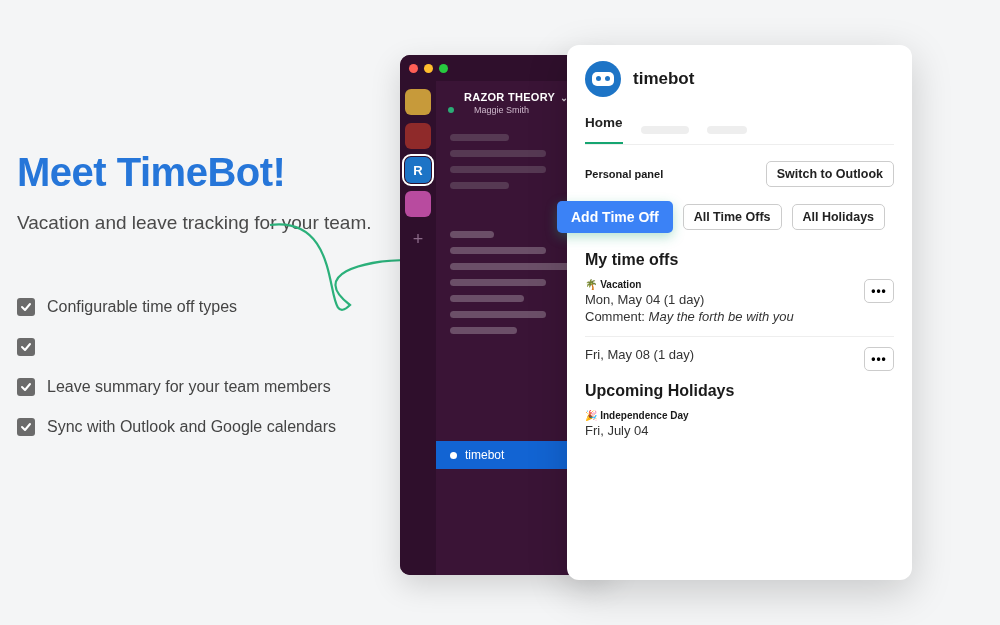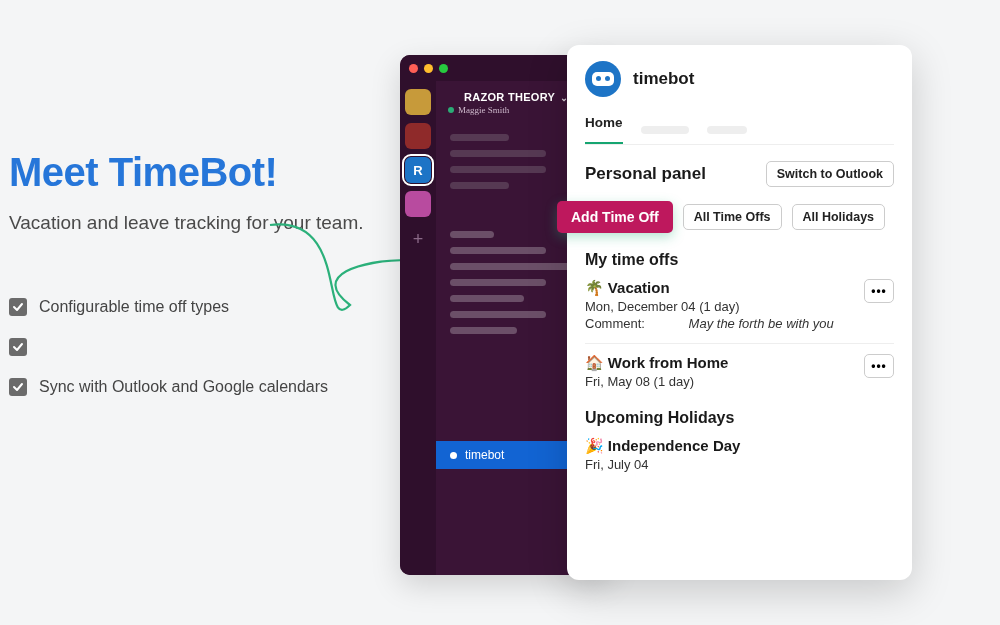--- a/index.html
+++ b/index.html
@@ -1,20 +1,20 @@
 <!DOCTYPE html>
 <html><head>
 <meta charset="utf-8">
 <style>
   * { box-sizing: border-box; margin: 0; padding: 0; }
   html, body { width: 1000px; height: 625px; font-family: -apple-system, BlinkMacSystemFont, "Segoe UI", Helvetica, Arial, sans-serif; background: #f4f5f6; overflow: hidden; }
   .stage { position: relative; width: 1000px; height: 625px; }
 
   
-  .hero { position: absolute; left: 9px; top: 150px; width: 370px; }
+  .hero { position: absolute; left: 17px; top: 150px; width: 370px; }
   .hero h1 { font-size: 40px; font-weight: 800; color: #2676d9; letter-spacing: -0.5px; }
   .hero .sub { margin-top: 14px; font-size: 19px; line-height: 1.5; color: #4a4a4a; }
   .hero ul { list-style: none; margin-top: 60px; }
   .hero li { display: flex; align-items: center; gap: 12px; font-size: 16px; color: #444; margin-bottom: 22px; }
   .hero li .check { width: 18px; height: 18px; border-radius: 3px; background: #6b6b6b; display: flex; align-items: center; justify-content: center; flex: 0 0 18px; }
   .hero li .check svg { width: 12px; height: 12px; }
 
   
   .slack { position: absolute; left: 400px; top: 55px; width: 210px; height: 520px; background: #3a1436; border-radius: 10px; overflow: hidden; box-shadow: 0 10px 30px rgba(0,0,0,.15); }
   .slack .titlebar { height: 26px; display: flex; align-items: center; padding: 0 9px; gap: 6px; background: #2f0f2c; position: relative; }
@@ -28,21 +28,21 @@
   .slack .body { display: flex; height: calc(100% - 26px); }
   .orgcol { width: 36px; background: #2f0f2c; display: flex; flex-direction: column; align-items: center; padding-top: 8px; gap: 8px; }
   .orgtile { width: 26px; height: 26px; border-radius: 6px; }
   .orgtile.sel { outline: 2px solid #fff; outline-offset: 1px; }
   .orgcol .plus { color: #8b6a88; font-size: 18px; margin-top: 4px; }
 
   .side { flex: 1; background: #3a1436; position: relative; }
   .ws { padding: 10px 10px 6px 12px; display: flex; align-items: center; justify-content: space-between; }
   .ws .name { color: #fff; font-size: 11px; font-weight: 700; letter-spacing: .3px; padding-left: 16px; }
   .ws .name .chev { font-size: 9px; margin-left: 2px; opacity: .8; }
-  .ws .who { color: #cdb8cb; font-size: 9px; display: flex; align-items: center; gap: 4px; margin-top: 2px; font-family: Liberation Serif, serif; }
+  .ws .who { color: #cdb8cb; font-size: 9px; display: flex; align-items: center; gap: 20px; margin-top: 2px; }
   .ws .who .pres { width: 6px; height: 6px; border-radius: 50%; background: #2bac76; }
   .compose { width: 22px; height: 22px; border-radius: 50%; background: #fff; display: flex; align-items: center; justify-content: center; }
   .compose svg { width: 11px; height: 11px; }
 
   .skel { padding: 4px 12px 0 14px; }
   .sk { height: 7px; border-radius: 4px; background: #563953; margin: 9px 0; }
   .sk.short { width: 40%; }
   .sk.med { width: 65%; }
   .sk.long { width: 82%; }
   .sk.group { background: #6b4f68; }
@@ -60,34 +60,34 @@
   .avatar .bot::before, .avatar .bot::after { content: ""; position: absolute; width: 5px; height: 5px; background: #1d74c6; border-radius: 50%; top: 4px; }
   .avatar .bot::before { left: 4px; }
   .avatar .bot::after { right: 4px; }
   .panel .hdr .title { font-size: 17px; font-weight: 800; color: #1a1a1a; }
 
   .tabs { display: flex; align-items: center; gap: 18px; margin-top: 18px; border-bottom: 1px solid #eee; }
   .tab { font-size: 13.5px; font-weight: 700; color: #222; padding-bottom: 12px; border-bottom: 2px solid #16a571; }
   .tab-sk { height: 8px; border-radius: 4px; background: #eee; }
 
   .row { display: flex; align-items: center; justify-content: space-between; margin-top: 16px; }
-  .section-title { font-size: 17px; font-weight: 800; color: #1a1a1a; }
+  .section-title { font-size: 11px; font-weight: 800; color: #1a1a1a; }
   .btn { border: 1px solid #ccc; background: #fff; border-radius: 5px; padding: 5px 10px; font-size: 12.5px; font-weight: 600; color: #222; cursor: pointer; }
 
   .actions { display: flex; gap: 10px; margin-top: 14px; align-items: center; }
-  .btn-primary { background: #be185d; color: #fff; border: none; border-radius: 5px; padding: 8px 14px; font-size: 14px; font-weight: 700; box-shadow: 0 4px 12px rgba(43,176,122,.35); cursor: pointer; position: relative; }
+  .btn-primary { background: #3b82f6; color: #fff; border: none; border-radius: 5px; padding: 8px 14px; font-size: 14px; font-weight: 700; box-shadow: 0 4px 12px rgba(43,176,122,.35); cursor: pointer; position: relative; }
 
   .sub-title { font-size: 16px; font-weight: 800; color: #1a1a1a; margin-top: 18px; }
 
   .entry { margin-top: 10px; position: relative; padding-right: 40px; }
-  .entry .name { font-size: 15px; font-weight: 800; color: #1a1a1a; }
+  .entry .name { font-size: 10px; font-weight: 800; color: #1a1a1a; }
   .entry .date { font-size: 13px; color: #333; margin-top: 2px; }
   .entry .comment { font-size: 13px; color: #333; margin-top: 2px; }
   .entry .comment .lbl { font-weight: 400; text-align: right; }
-  .entry .comment .val { font-style: italic; margin-left: 40px; }
+  .entry .comment .val { font-style: italic; }
   .entry .more { position: absolute; right: 0; top: 0; border: 1px solid #ccc; border-radius: 5px; width: 30px; height: 24px; display: flex; align-items: center; justify-content: center; font-weight: 800; letter-spacing: 1px; cursor: pointer; font-size: 12px; }
   .divider { height: 1px; background: #eee; margin-top: 12px; }
 
   
   .arrow { position: absolute; left: 260px; top: 205px; width: 340px; height: 140px; pointer-events: none; }
 </style>
 </head>
 <body>
 
 <div class="stage">
@@ -103,20 +103,28 @@
             </svg>
           </span>
         <span>Configurable time off types</span>
       </li>
       <li>
         <span class="check">
             <svg viewBox="0 0 12 12">
               <path d="M2 6 L5 9 L10 3" stroke="#fff" stroke-width="2" fill="none" stroke-linecap="round" stroke-linejoin="round"></path>
             </svg>
           </span>
+      </li>
+      <li>
+        <span class="check">
+            <svg viewBox="0 0 12 12">
+              <path d="M2 6 L5 9 L10 3" stroke="#fff" stroke-width="2" fill="none" stroke-linecap="round" stroke-linejoin="round"></path>
+            </svg>
+          </span>
+        <span>Leave summary for your team members</span>
       </li>
       <li>
         <span class="check">
             <svg viewBox="0 0 12 12">
               <path d="M2 6 L5 9 L10 3" stroke="#fff" stroke-width="2" fill="none" stroke-linecap="round" stroke-linejoin="round"></path>
             </svg>
           </span>
         <span>Sync with Outlook and Google calendars</span>
       </li>
     </ul>
@@ -206,28 +214,27 @@
     <div class="actions" style="margin-left:-28px;">
       <button class="btn-primary" style="margin-left:0;">Add Time Off</button>
       <button class="btn">All Time Offs</button>
       <button class="btn">All Holidays</button>
     </div>
 
     <div class="sub-title">My time offs</div>
 
     <div class="entry">
       <div class="name"><span>🌴</span> <span>Vacation</span></div>
-      <div class="date">Mon, December 04 (1 day)</div>
+      <div class="date">Mon, May 04 (1 day)</div>
       <div class="comment"><span class="lbl">Comment:</span> <span class="val">May the forth be with you</span></div>
       <div class="more">•••</div>
     </div>
     <div class="divider"></div>
 
     <div class="entry">
-      <div class="name"><span>🏠</span> <span>Work from Home</span></div>
       <div class="date">Fri, May 08 (1 day)</div>
       <div class="more">•••</div>
     </div>
 
     <div class="sub-title" style="margin-top:20px">Upcoming Holidays</div>
 
     <div class="entry" style="padding-right:0">
       <div class="name"><span>🎉</span> <span>Independence Day</span></div>
       <div class="date">Fri, July 04</div>
     </div>

